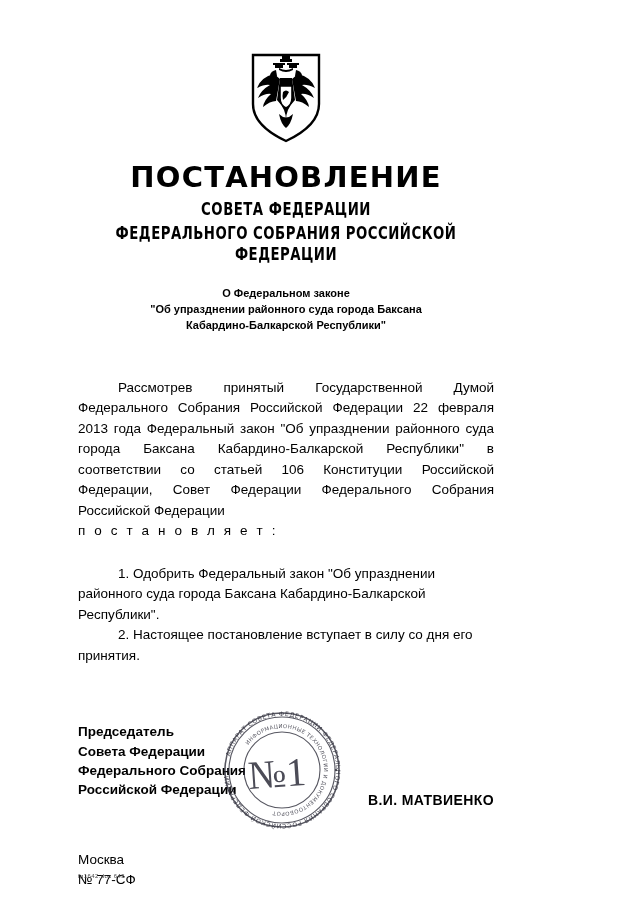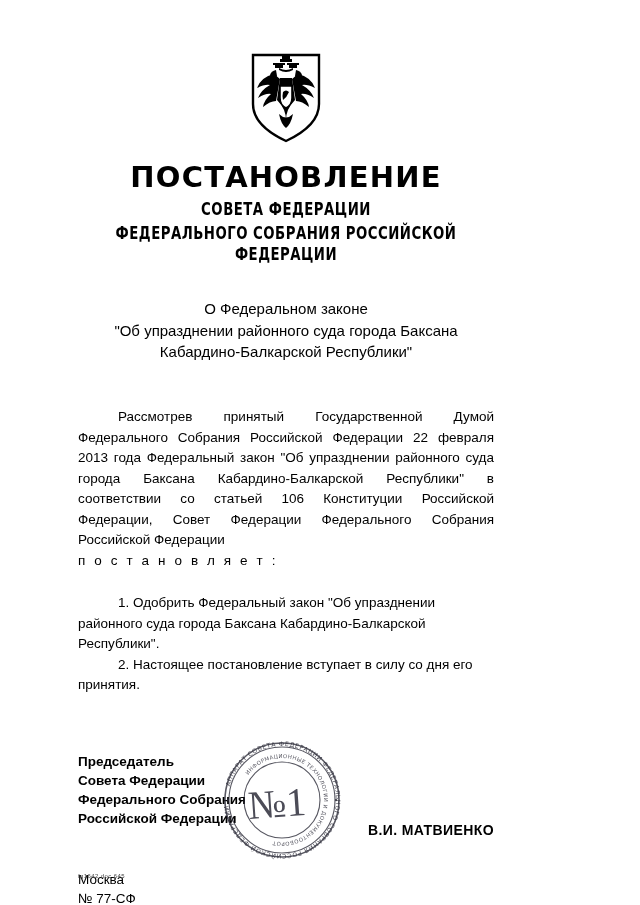--- a/index.html
+++ b/index.html
@@ -58,24 +58,24 @@
     font-family: "DejaVu Sans Condensed", "DejaVu Sans", sans-serif;
     font-size: 18px;
     font-weight: bold;
     letter-spacing: 0.6px;
     margin-top: 3px;
     transform: scaleX(0.82);
   }
 
   
   .subject {
-    margin-top: 34px;
+    margin-top: 22px;
     text-align: center;
-    font-size: 15px;
-    font-weight: normal;
+    font-size: 11px;
+    font-weight: bold;
     line-height: 1.45;
   }
 
   
   .body-block {
     margin-top: 44px;
     font-size: 13.5px;
     line-height: 1.52;
   }
   .para {
@@ -137,21 +137,21 @@
     top: 28px;
     font-family: "Liberation Serif", serif;
     font-size: 40px;
     color: #2d2d3a;
     opacity: 0.85;
     transform: rotate(-4deg);
   }
 
   
   .place-block {
-    margin-top: 8px;
+    margin-top: 18px;
     font-size: 13.5px;
     line-height: 1.45;
   }
 
   
   .footer {
     position: absolute;
     left: 78px;
     bottom: 26px;
     font-size: 6px;

